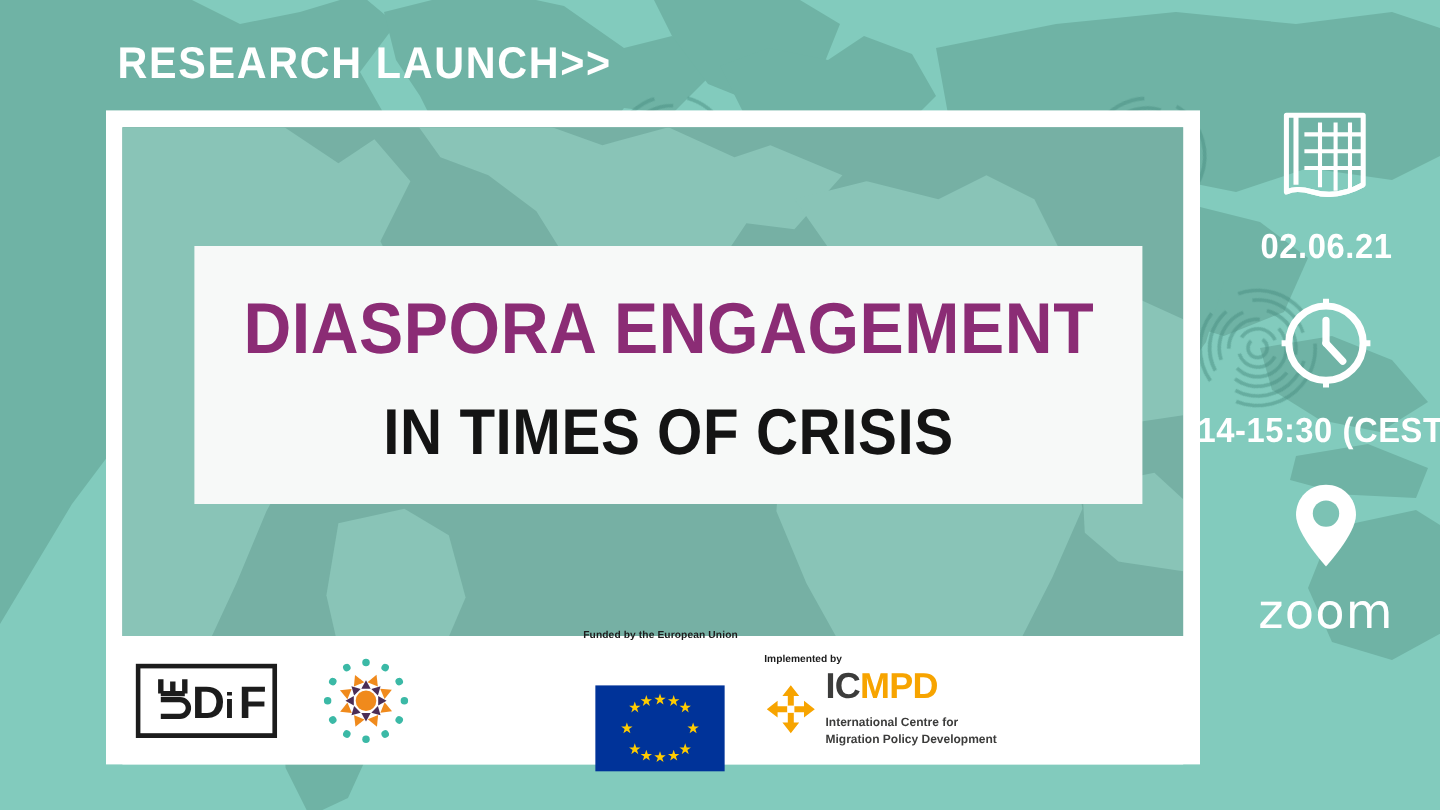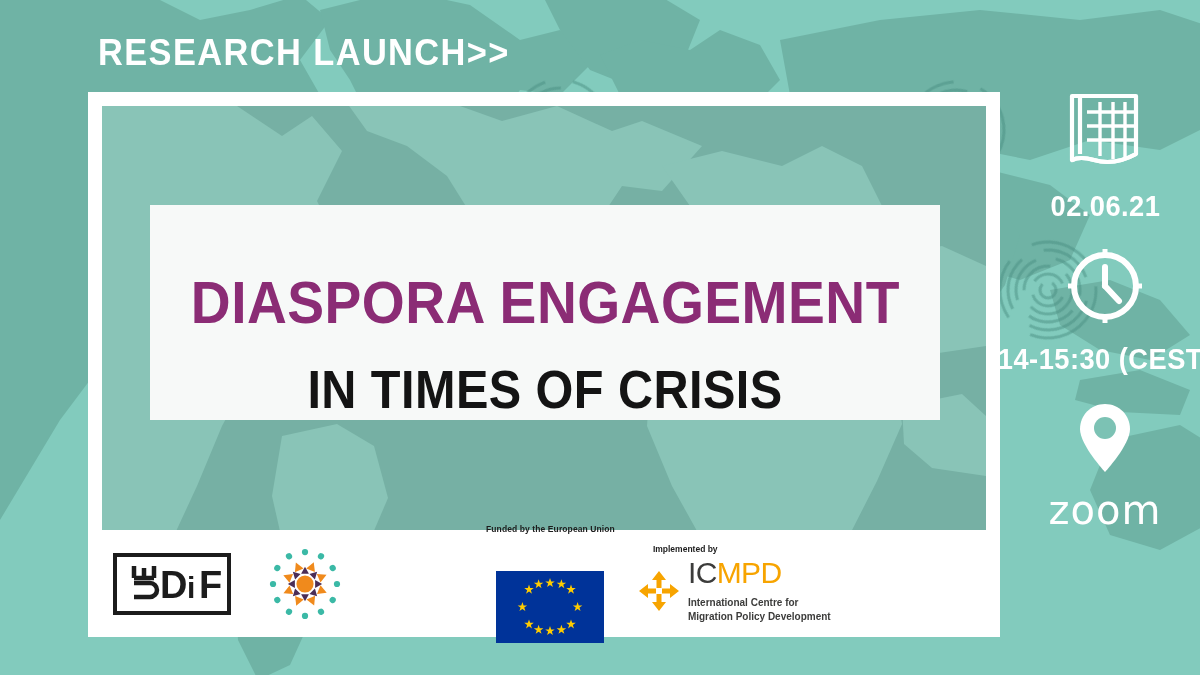--- a/index.html
+++ b/index.html
@@ -47,30 +47,30 @@
     background: #76b0a4;
     z-index: 4;
     overflow: hidden;
   }
   .frame-inner-map { position:absolute; inset:0; }
   .frame-inner-map svg { display:block; width:884px; height:424px; }
 
   
   .title-card {
     position: absolute;
-    left: 150px;
+    left: 162px;
     top: 205px;
     width: 790px;
     height: 215px;
     background: #f7f9f8;
     z-index: 6;
     display: flex;
     flex-direction: column;
     align-items: center;
-    justify-content: flex-end;
+    justify-content: center;
     padding-top: 6px;
   }
   .title-line1 {
     font-family: "Liberation Sans Narrow", "Liberation Sans", sans-serif;
     font-weight: 700;
     font-size: 60px;
     letter-spacing: 0.5px;
     color: #8b2c75;
     line-height: 1.12;
     transform: scaleX(0.92);
@@ -137,27 +137,27 @@
     margin-bottom: 3px;
     letter-spacing: 0.1px;
   }
   .logo-icmpd { margin-left: 22px; display:flex; flex-direction:column; align-items:flex-start; }
   .icmpd-cap {
     font-family: "Liberation Sans", sans-serif;
     font-size: 8.5px;
     font-weight: 600;
     color: #1c1c1c;
     margin-bottom: 4px;
-    margin-left: 16px;
+    margin-left: 0;
   }
   .icmpd-row { display:flex; align-items:center; }
   .icmpd-words { margin-left: 7px; }
   .icmpd-name {
     font-family: "Liberation Sans", sans-serif;
-    font-weight: 400;
+    font-weight: 700;
     font-size: 30px;
     line-height: 1;
     letter-spacing: -0.6px;
   }
   .icmpd-ic { color: #3c3c3b; }
   .icmpd-mpd { color: #f7a400; }
   .icmpd-sub {
     font-family: "Liberation Sans", sans-serif;
     font-weight: 700;
     font-size: 10px;

